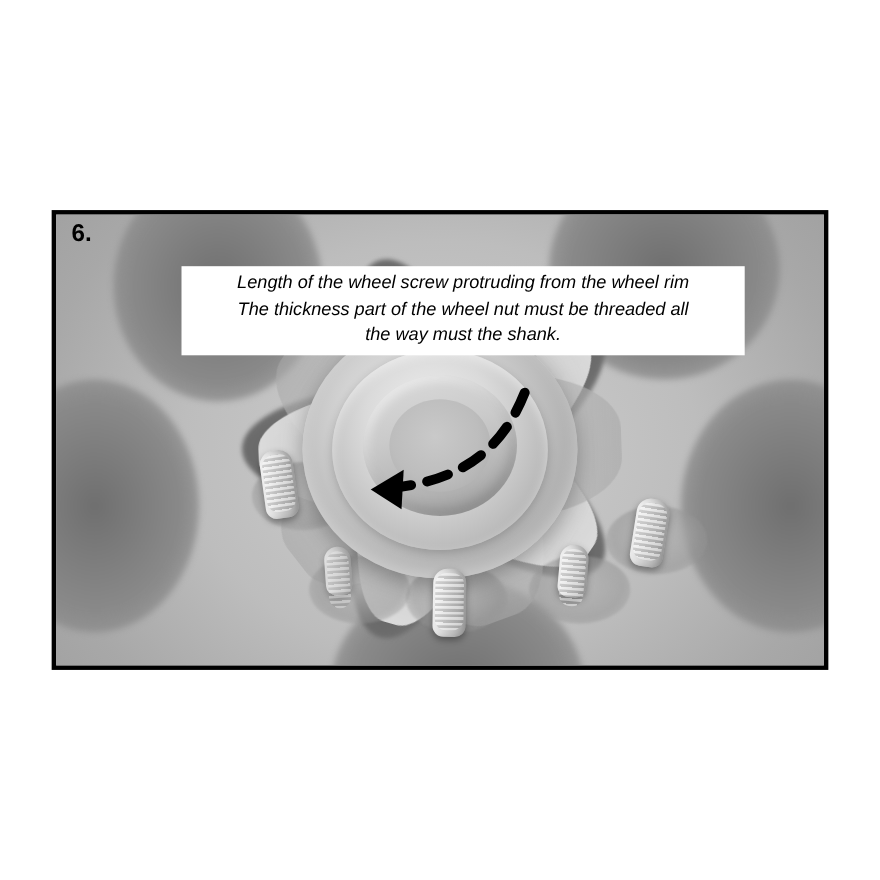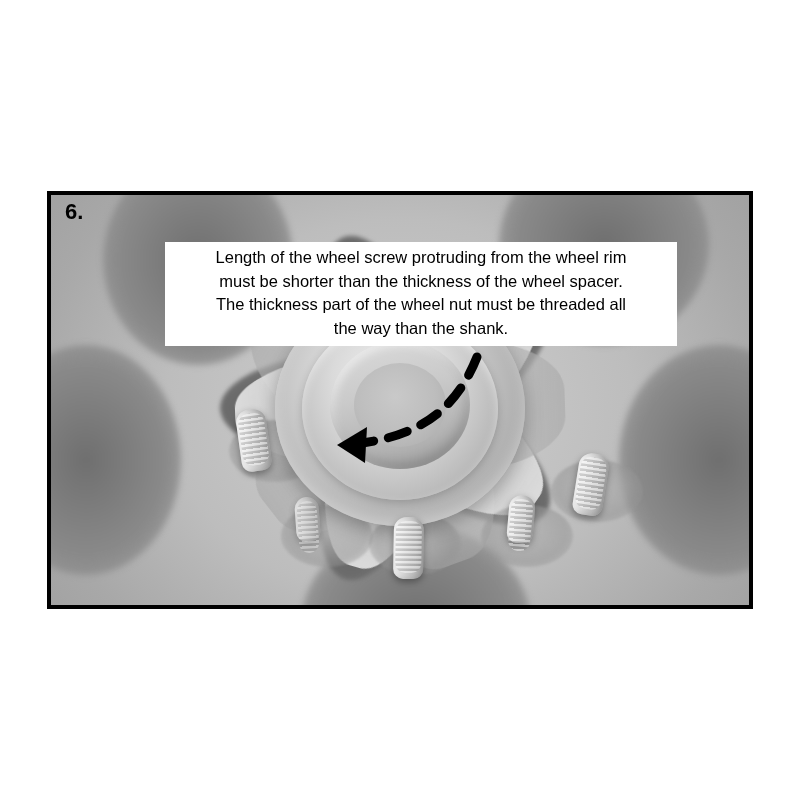--- a/index.html
+++ b/index.html
@@ -183,20 +183,21 @@
     left: 114px;
     top: 47px;
     width: 512px;
     background: #ffffff;
     padding: 4px 6px 6px 6px;
     box-sizing: border-box;
     text-align: center;
     font-size: 16.5px;
     line-height: 23.5px;
     color: #000000;
+    font-style: italic;
   }
   #caption .cap-line {
     display: block;
     white-space: nowrap;
   }
 </style>
 </head>
 <body>
 
 <div id="page">
@@ -246,19 +247,18 @@
       <svg id="arrow-svg" viewBox="0 0 230 140">
         <path d="M196 12 C 176 62, 140 96, 58 100" fill="none" stroke="#000000" stroke-width="9" stroke-linecap="round" stroke-dasharray="20 15"></path>
         <polygon points="56,100 86,82 84,118" fill="#000000"></polygon>
       </svg>
     </div>
 
     <div id="step-number">6.</div>
 
     <div id="caption">
       <span class="cap-line">Length of the wheel screw protruding from the wheel rim</span>
-      <span class="cap-line">must be shorter than the thickness of the wheel spacer.</span>
       <span class="cap-line">The thickness part of the wheel nut must be threaded all</span>
-      <span class="cap-line">the way than the shank.</span>
+      <span class="cap-line">the way must the shank.</span>
     </div>
 
   </div>
 </div>
 
 </body></html>

